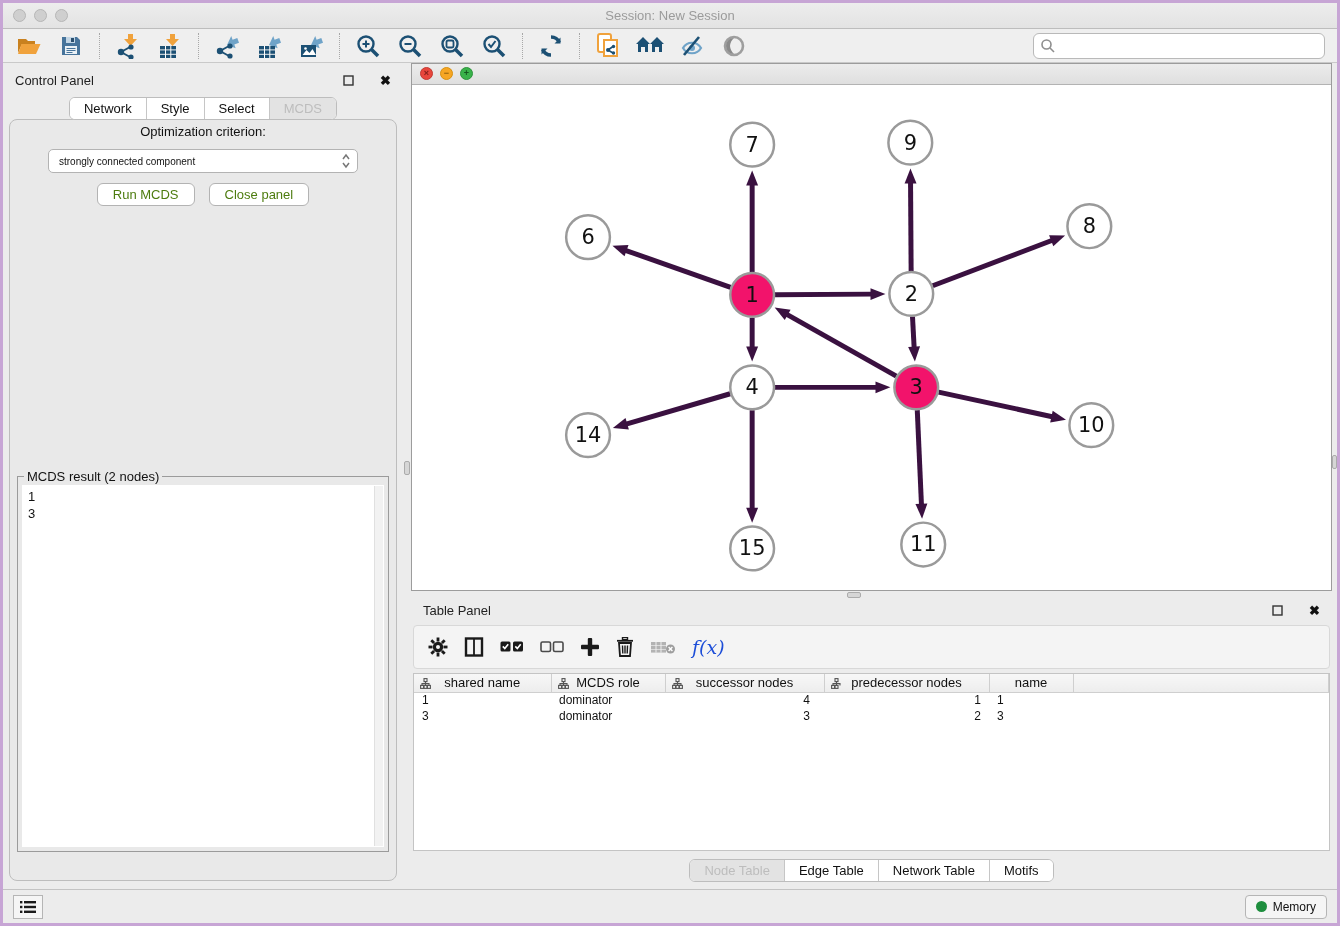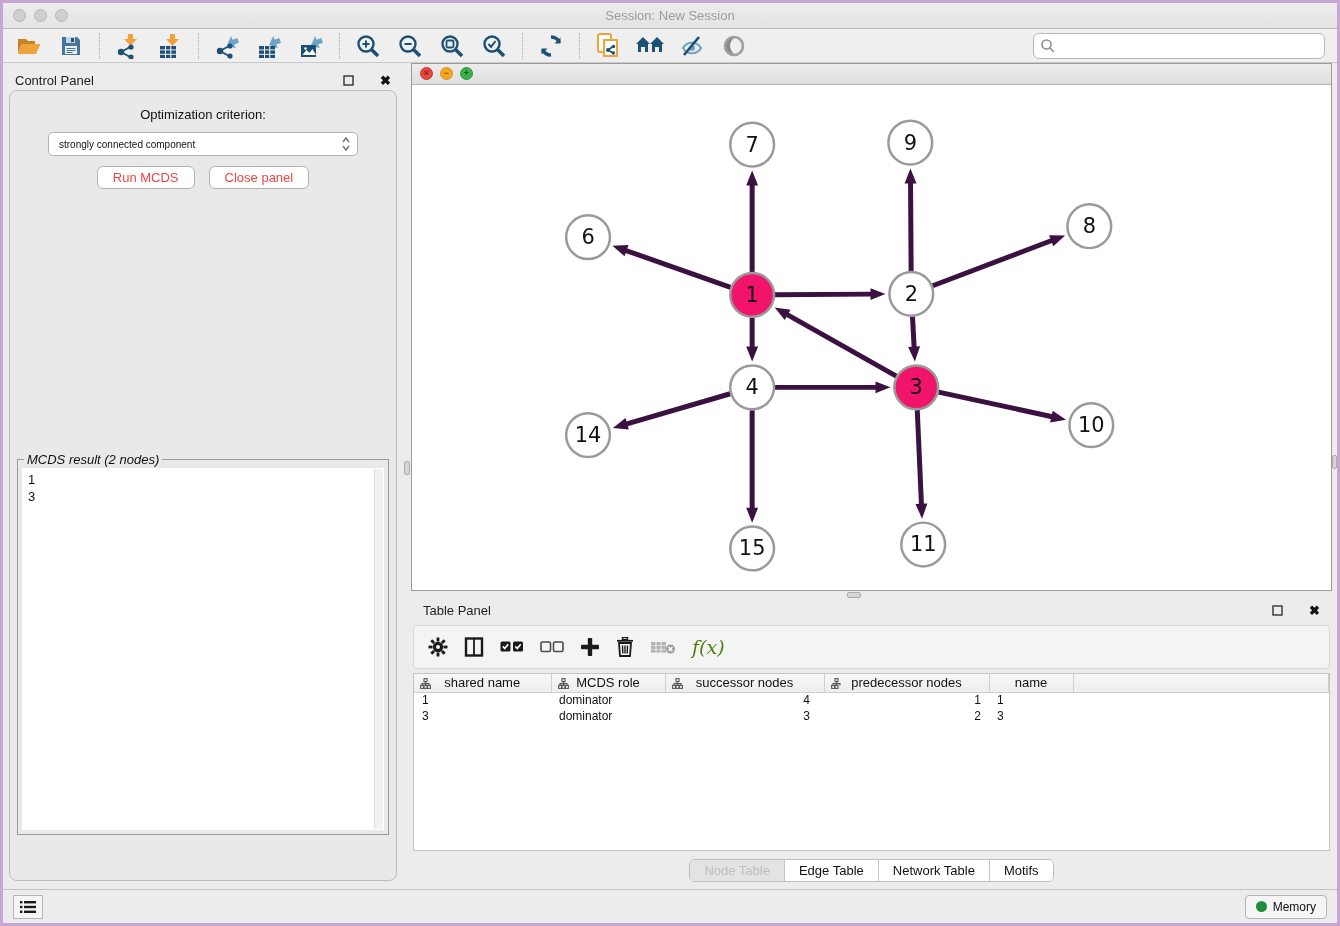--- a/index.html
+++ b/index.html
@@ -31,29 +31,29 @@
   .panel-head .spring { flex:1; }
   .float-btn, .close-btn { margin-left:10px; display:flex; align-items:center; cursor:default; }
   .close-x { font-size:13px; font-weight:bold; color:#111; line-height:1; }
 
   .cp-tabs { display:flex; justify-content:center; margin-top:6px; position:relative; z-index:2; }
   .seg { display:flex; border:1px solid #BDBDBD; border-radius:6px; overflow:hidden; background:#fff; }
   .seg .tab { font-size:13px; padding:3px 14px; background:#fff; color:#111; border-right:1px solid #C6C6C6; }
   .seg .tab:last-child { border-right:none; }
   .seg .tab.inactive-look { background:#E3E3E3; color:#BDBDBD; }
 
-  .cp-body { margin:-1px 6px 8px 6px; flex:1; border:1px solid #BDBDBD; border-radius:8px; background:#E9E9E9; display:flex; flex-direction:column; align-items:center; padding-top:16px; }
+  .cp-body { margin:-1px 6px 8px 6px; flex:1; border:1px solid #BDBDBD; border-radius:8px; background:#E9E9E9; display:flex; flex-direction:column; align-items:center; padding-top:4px; }
   .opt-label { font-size:13px; color:#111; margin-bottom:10px; }
   .dropdown { width:310px; height:24px; background:#fff; border:1px solid #B3B3B3; border-radius:5px; display:flex; align-items:center; padding:0 6px 0 10px; margin-bottom:10px; }
   .dropdown .dd-text { flex:1; font-size:10px; color:#111; }
   .btn-row { display:flex; gap:14px; }
-  .push-btn { font-size:13px; color:#ef4444; background:#fff; border:1px solid #B3B3B3; border-radius:6px; padding:3px 15px; }
+  .push-btn { font-size:13px; color:#4d7c0f; background:#fff; border:1px solid #B3B3B3; border-radius:6px; padding:3px 15px; }
 
   .result-fieldset { width:372px; margin-top:270px; border:1px solid #9B9B9B; background:#E9E9E9; position:relative; padding:8px 4px 4px 4px; height:376px; }
-  .result-legend { position:absolute; top:-8px; left:6px; background:#E9E9E9; font-size:13px; padding:0 3px; color:#111;font-style:italic; }
+  .result-legend { position:absolute; top:-8px; left:6px; background:#E9E9E9; font-size:13px; padding:0 3px; color:#111; }
   .result-area { background:#fff; width:100%; height:100%; position:relative; padding:3px 6px; font-size:13px; line-height:17px; color:#111; }
   .result-scroll { position:absolute; right:1px; top:1px; bottom:1px; width:9px; background:#F2F2F2; border-left:1px solid #E0E0E0; }
 
   
   .vsplit { width:8px; background:#ECECEC; position:relative; }
   .grip-v { position:absolute; left:1px; top:398px; width:6px; height:14px; background:#D6D6D6; border:1px solid #ABABAB; border-radius:2px; }
 
   
   .right-col { flex:1; display:flex; flex-direction:column; min-width:0; padding-right:5px; background:#ECECEC; position:relative; }
   .right-grip { position:absolute; right:0; top:392px; width:5px; height:14px; background:#D6D6D6; border:1px solid #ABABAB; border-radius:2px; }
@@ -68,21 +68,21 @@
   .net-title { position:absolute; left:0; right:0; text-align:center; font-size:13px; color:#222; }
   .net-canvas { flex:1; background:#fff; }
 
   .hsplit { height:8px; background:#ECECEC; position:relative; }
   .grip-h { position:absolute; left:436px; top:1px; width:14px; height:6px; background:#D6D6D6; border:1px solid #ABABAB; border-radius:2px; }
 
   
   .table-panel { flex:1; display:flex; flex-direction:column; min-height:0; }
   .tp-toolbar { height:44px; margin:4px 2px 4px 2px; background:#F4F4F4; border:1px solid #D8D8D8; border-radius:4px; display:flex; align-items:center; gap:16px; padding:0 14px; }
   .tp-icon { display:flex; align-items:center; justify-content:center; }
-  .fx-label { font-family:"DejaVu Serif", serif; font-style:italic; font-size:19px; color:#4d7c0f; }
+  .fx-label { font-family:"DejaVu Serif", serif; font-style:italic; font-size:19px; color:#1d4ed8; }
 
   .tp-table-wrap { flex:1; margin:0 2px; border:1px solid #C4C4C4; background:#fff; overflow:hidden; }
   table.node-table { border-collapse:collapse; width:100%; table-layout:fixed; }
   .node-table th { background:linear-gradient(#F7F7F7,#EDEDED); border:1px solid #CFCFCF; border-top:none; height:18px; font-size:13px; font-weight:normal; color:#111; position:relative; padding:0 4px; }
   .node-table th:first-child { border-left:none; }
   .node-table th .hicon { position:absolute; left:6px; top:3px; }
   .node-table td { font-size:12px; color:#111; height:16px; padding:0 8px; white-space:nowrap; }
   .node-table td.r { text-align:right; }
   .node-table td.pad-r14 { padding-right:14px; }
 
@@ -281,20 +281,28 @@
         <span class="float-btn">
           <svg width="11" height="11" viewBox="0 0 11 11">
               <rect x="1" y="1" width="9" height="9" fill="none" stroke="#333" stroke-width="1.4"></rect>
             </svg>
         </span>
         <span class="close-btn">
             <span class="close-x">✖</span>
           </span>
       </div>
 
+      <div class="cp-tabs">
+        <div class="seg">
+          <div class="tab">Network</div>
+          <div class="tab">Style</div>
+          <div class="tab">Select</div>
+          <div class="tab inactive-look">MCDS</div>
+        </div>
+      </div>
 
       <div class="cp-body">
         <div class="opt-label">Optimization criterion:</div>
         <div class="dropdown">
           <span class="dd-text">strongly connected component</span>
           <svg width="10" height="16" viewBox="0 0 10 16">
               <path d="M2 6l3-4 3 4" fill="none" stroke="#777" stroke-width="1.5"></path>
               <path d="M2 10l3 4 3-4" fill="none" stroke="#777" stroke-width="1.5"></path>
             </svg>
         </div>

